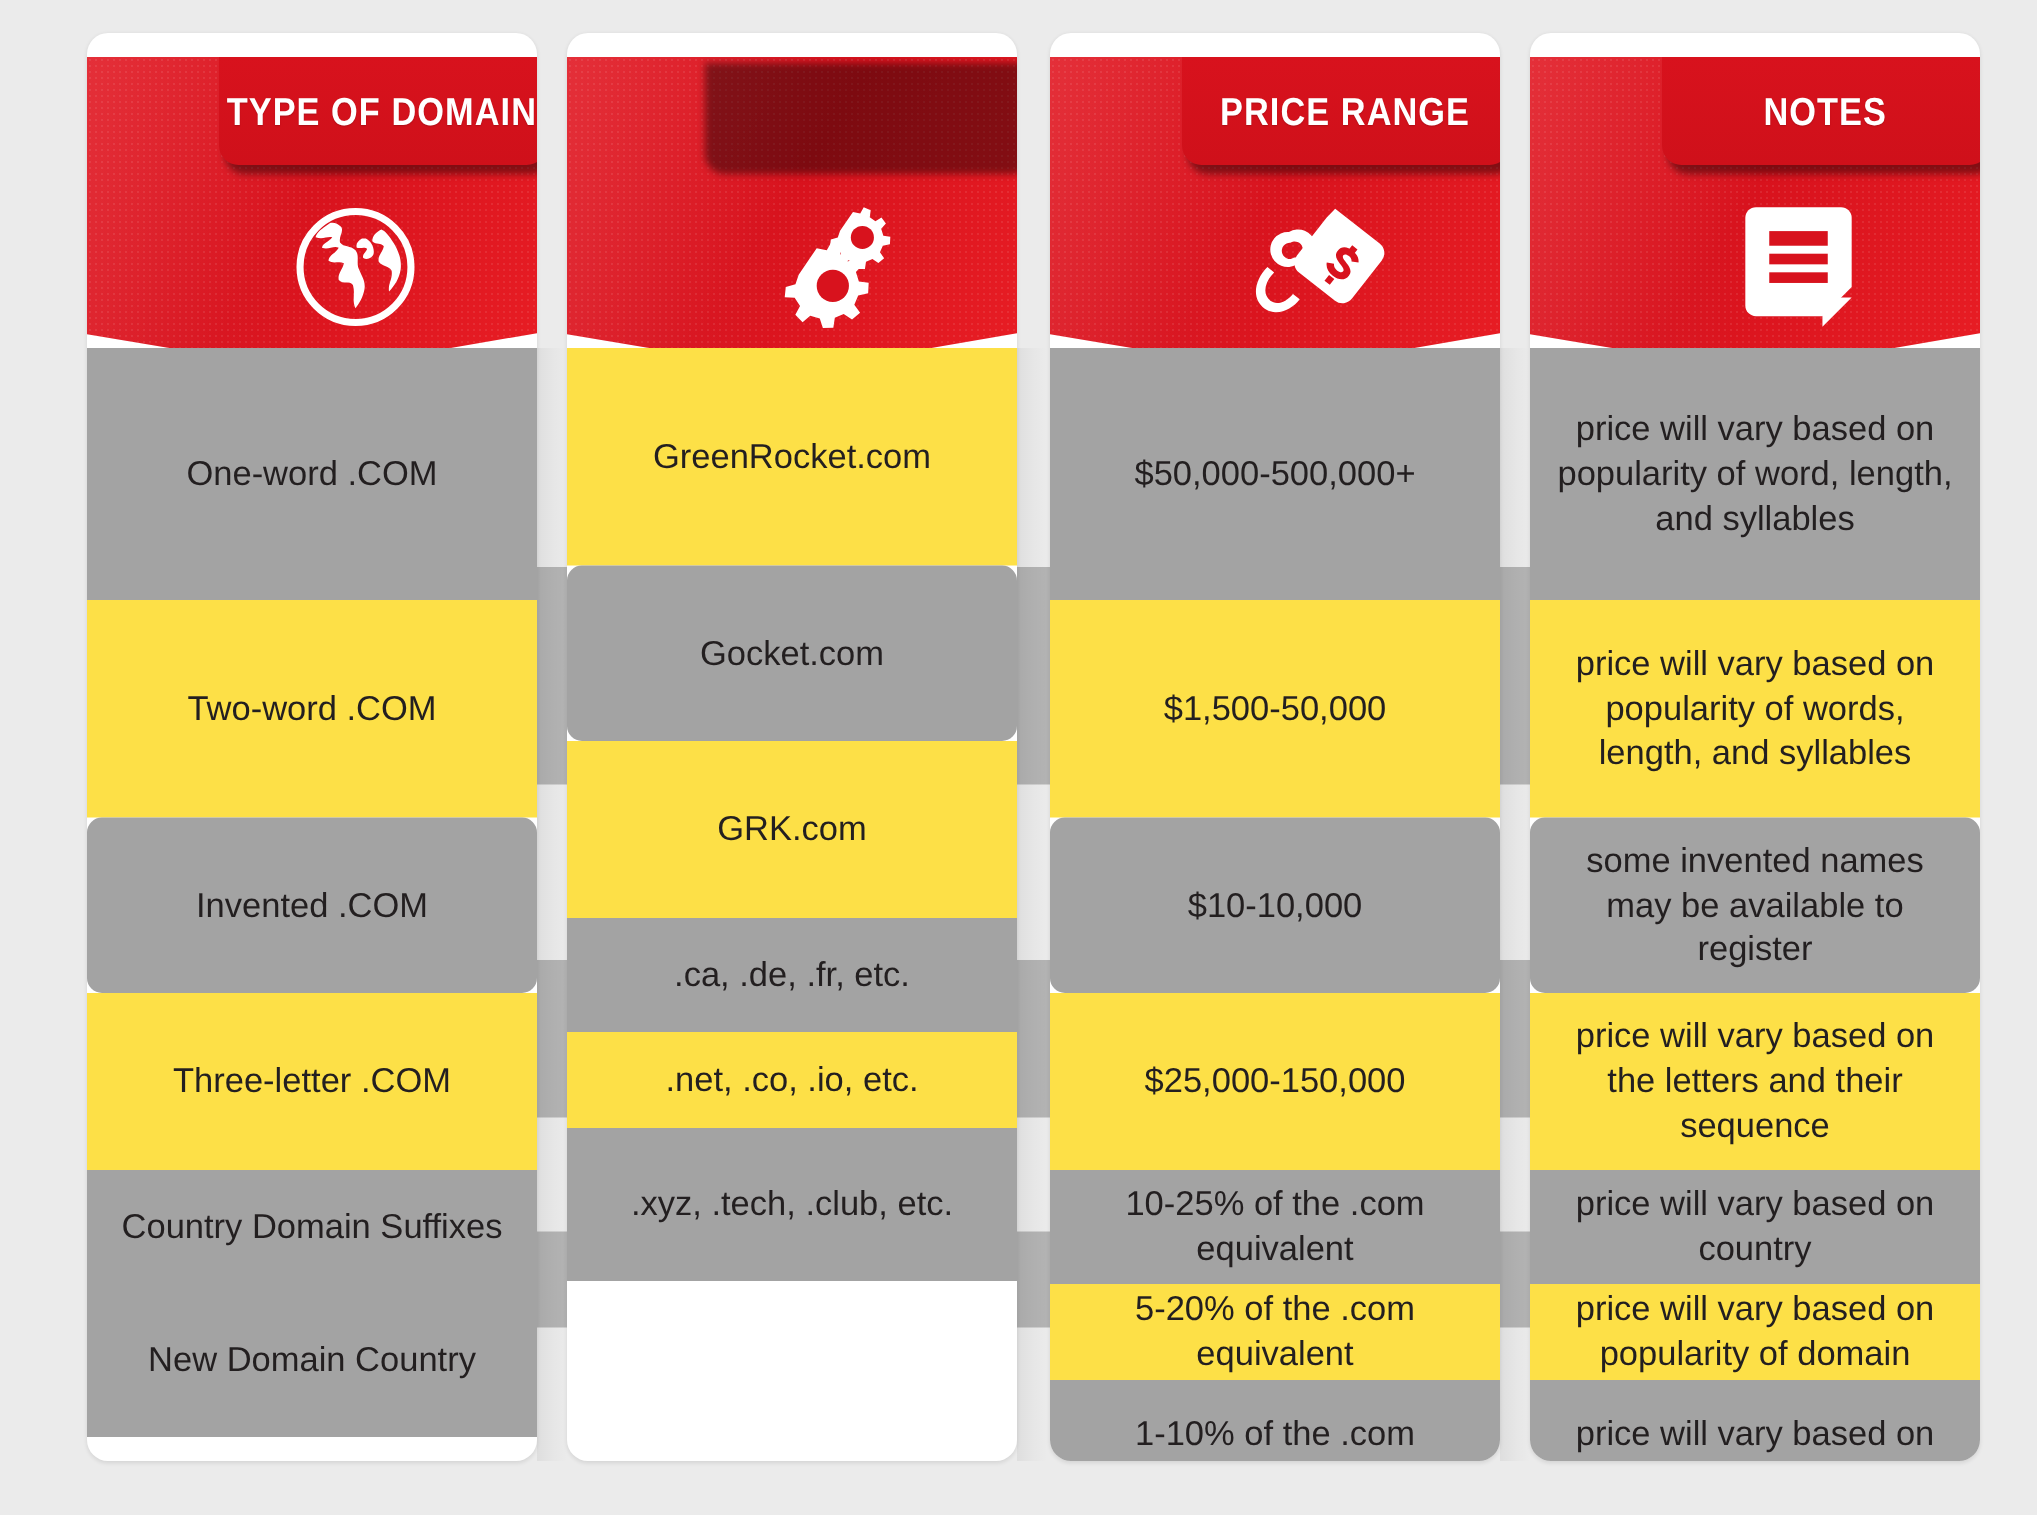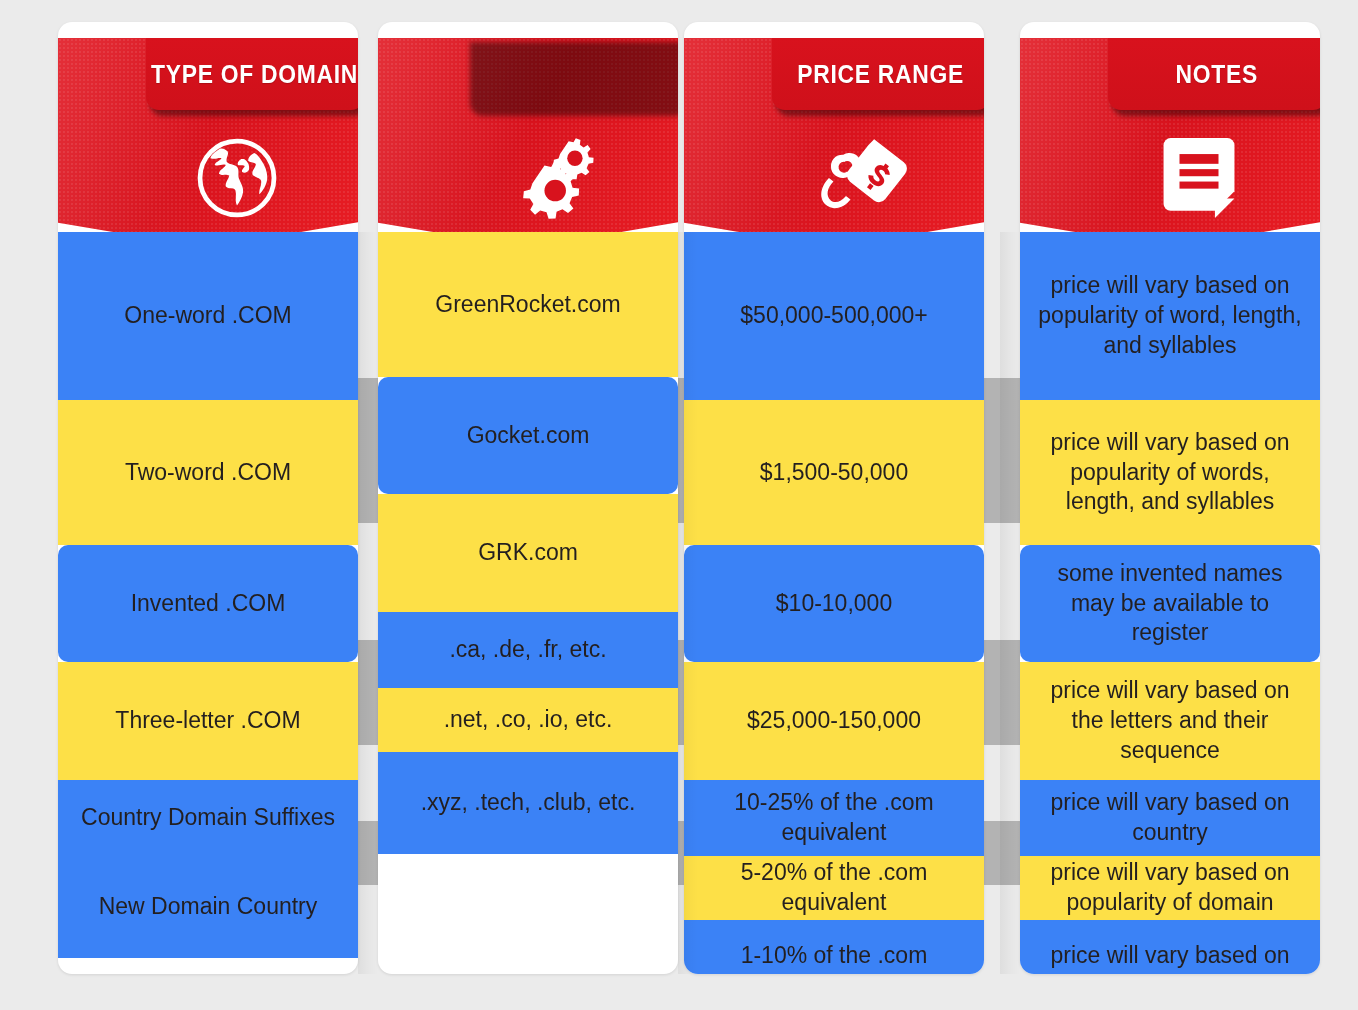--- a/index.html
+++ b/index.html
@@ -25,21 +25,21 @@
     top: 22px;
     width: 300px;
     height: 952px;
     background: #ffffff;
     border-radius: 14px;
     overflow: hidden;
     box-shadow: 0 1px 3px rgba(0,0,0,0.10);
   }
   .col-0 { left: 58px;   }
   .col-1 { left: 378px;  }
-  .col-2 { left: 684px;  }
+  .col-2 { left: 700px;  }
   .col-3 { left: 1020px; }
 
   
   .header {
     position: relative;
     width: 357px;
     height: 210px;
     background: linear-gradient(122deg, #e2202a 0%, #d8121d 42%, #ec2026 100%);
     -webkit-clip-path: polygon(0 0, 100% 0, 100% 83%, 42% 100%, 0 88%);
     clip-path: polygon(0 0, 100% 0, 100% 83%, 42% 100%, 0 88%);
@@ -118,21 +118,21 @@
     box-sizing: border-box;
     display: flex;
     align-items: center;
     justify-content: center;
     text-align: center;
     padding: 4px 14px;
     color: #231f20;
     font-family: "Liberation Sans", sans-serif;
     font-size: 23px;
     line-height: 1.30;
-    background: #3b82f6;
+    background: #a3a3a3;
   }
   .cell.alt { background: #fde047; }
 
   
   .h0 { height: 168px; }
   .h1 { height: 145px; }
   .h2 { height: 117px; border-radius: 10px; }
   .h3 { height: 118px; }
   .h4 { height: 76px;  }
   .h5 { height: 64px;  }

